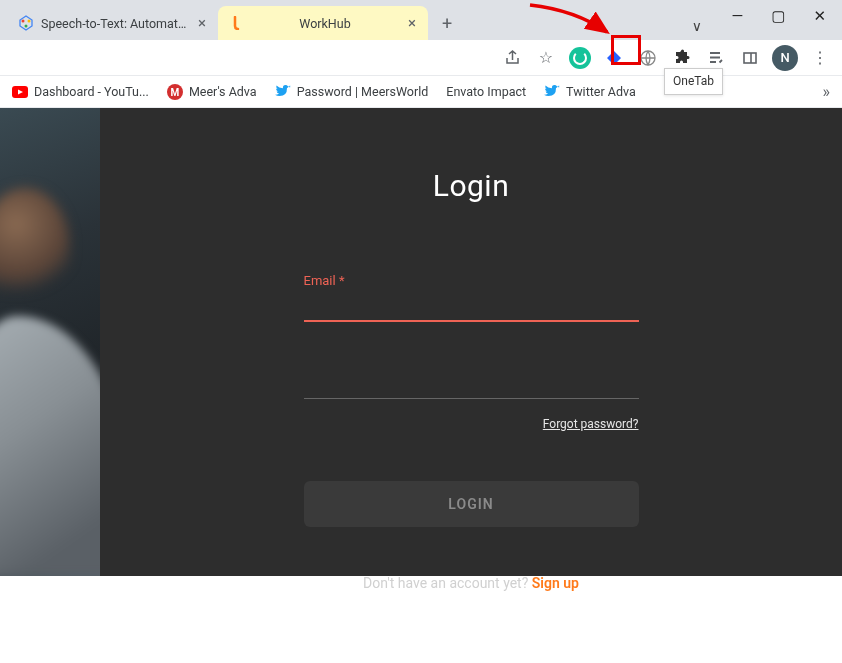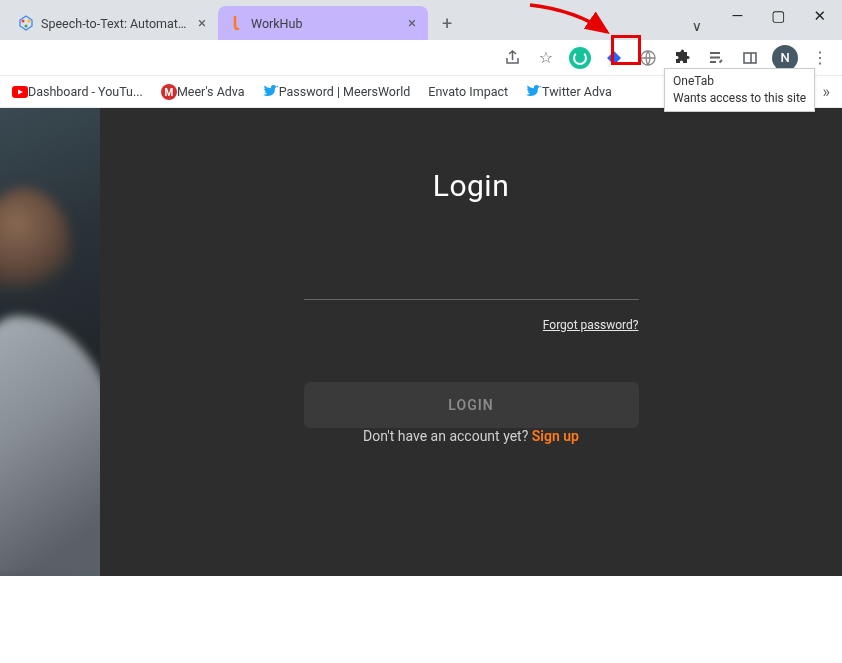--- a/index.html
+++ b/index.html
@@ -5,21 +5,21 @@
 * { margin: 0; padding: 0; box-sizing: border-box; font-family: -apple-system, BlinkMacSystemFont, "Segoe UI", Roboto, sans-serif; }
 body { width: 842px; height: 663px; background: #fff; overflow: hidden; position: relative; }
 
 
 .window-controls { position: absolute; top: 0; right: 0; height: 32px; display: flex; align-items: center; gap: 28px; padding: 0 16px; z-index: 100; }
 .window-controls span { font-size: 15px; color: #222; cursor: pointer; }
 
 
 .tab-strip { height: 40px; background: #dee1e6; display: flex; align-items: flex-end; padding-left: 8px; position: relative; }
 .tab { height: 34px; display: flex; align-items: center; padding: 0 10px; font-size: 12.5px; color: #3c4043; border-radius: 8px 8px 0 0; gap: 7px; min-width: 210px; max-width: 210px; cursor: pointer; }
-.tab.active { background: #c4b5fd; }
+.tab.active { background: #fef9c3; text-align: center; }
 .tab .tab-title { flex: 1; white-space: nowrap; overflow: hidden; text-overflow: ellipsis; }
 .tab .tab-close { font-size: 15px; color: #5f6368; padding: 0 2px; }
 .tab-icon { width: 16px; height: 16px; display: flex; align-items: center; justify-content: center; }
 .new-tab { width: 30px; height: 30px; display: flex; align-items: center; justify-content: center; font-size: 18px; color: #5f6368; cursor: pointer; margin-left: 4px; margin-bottom: 2px;}
 .tab-v { font-size: 14px; color: #444; margin-left: auto; margin-right: 140px; margin-bottom: 6px;}
 
 
 .toolbar { height: 36px; background: #fff; display: flex; align-items: center; justify-content: flex-end; padding: 0 10px; gap: 10px; border-bottom: 1px solid #e8eaed; position: relative; }
 .tool-icon { width: 24px; height: 24px; display: flex; align-items: center; justify-content: center; color: #5f6368; cursor: pointer; font-size: 16px; }
 .avatar { width: 26px; height: 26px; border-radius: 50%; background: #455a64; color: #fff; display: flex; align-items: center; justify-content: center; font-size: 13px; font-weight: 500; }
@@ -29,42 +29,42 @@
 
 
 .highlight-box { position: absolute; top: 35px; left: 611px; width: 30px; height: 30px; border: 3px solid #e70000; z-index: 60; pointer-events: none; }
 .arrow-svg { position: absolute; top: 0px; left: 525px; z-index: 60; pointer-events: none; }
 
 
 .tooltip { position: absolute; top: 68px; left: 640px; background: #fff; border: 1px solid #ccc; padding: 4px 8px; font-size: 12px; color: #333; z-index: 70; box-shadow: 0 1px 3px rgba(0,0,0,0.1); line-height: 1.4; margin-left: 24px; }
 
 
 .bookmarks { height: 32px; background: #fff; display: flex; align-items: center; padding: 0 12px; gap: 18px; border-bottom: 1px solid #e8eaed; font-size: 12.5px; color: #3c4043; }
-.bookmark { display: flex; align-items: center; cursor: pointer; white-space: nowrap; }
+.bookmark { display: flex; align-items: center; gap: 6px; cursor: pointer; white-space: nowrap; }
 .bm-icon { width: 16px; height: 16px; display: flex; align-items: center; justify-content: center; }
 .bm-overflow { margin-left: auto; font-size: 16px; color: #5f6368; cursor: pointer; }
 
 
 .content { height: 468px; display: flex; }
 .side-img { width: 100px; height: 100%; background: linear-gradient(160deg, #3a4a52 0%, #2a3238 30%, #1f2428 60%, #556068 100%); position: relative; overflow: hidden; }
 .side-img::before { content: ""; position: absolute; top: 80px; left: -20px; width: 90px; height: 120px; background: radial-gradient(circle at 40% 30%, #8a6a52 0%, #5a4438 50%, transparent 70%); border-radius: 50% 50% 40% 40%; filter: blur(6px);}
 .side-img::after { content: ""; position: absolute; bottom: 0; left: -30px; width: 160px; height: 260px; background: linear-gradient(145deg, #a8b0b5 0%, #888f94 40%, #5a6066 80%); border-radius: 30% 70% 0 0; filter: blur(5px);}
 
 .login-area { flex: 1; background: #2d2d2d; color: #fff; display: flex; flex-direction: column; align-items: center; padding-top: 60px; }
 .login-title { font-size: 30px; font-weight: 400; letter-spacing: 0.5px; margin-bottom: 70px; }
 .form { width: 335px; }
 .field { margin-bottom: 50px; }
 .field-label { font-size: 13px; color: #b3b3b3; display: block; margin-bottom: 6px; }
 .field-label.error { color: #ee6355; }
 .field-input { width: 100%; background: transparent; border: none; border-bottom: 1px solid #666; color: #fff; font-size: 15px; padding: 4px 0; outline: none; }
 .field-input.error { border-bottom: 2px solid #ee6355; }
 .field.password { margin-bottom: 18px; }
 .forgot { text-align: right; font-size: 12px; color: #e6e6e6; text-decoration: underline; cursor: pointer; margin-bottom: 50px; }
 .login-btn { width: 100%; height: 46px; background: #3a3a3a; border: none; border-radius: 6px; color: #8a8a8a; font-size: 14px; font-weight: 600; letter-spacing: 1px; cursor: pointer; }
-.signup-row { font-size: 14px; color: #d0d0d0; }
+.signup-row { margin-top: 48px; font-size: 14px; color: #d0d0d0; }
 .signup-link { color: #ff7a1a; font-weight: 600; cursor: pointer; }
 </style>
 </head>
 <body>
 
 <div class="tab-strip">
   <div class="tab">
     <span class="tab-icon">
       <svg width="16" height="16" viewBox="0 0 16 16">
           <path d="M8 1 L14 5 L14 11 L8 15 L2 11 L2 5 Z" fill="none" stroke="#4285f4" stroke-width="1.3"></path>
@@ -141,21 +141,20 @@
   <defs>
       <marker id="ah" markerWidth="8" markerHeight="8" refX="6" refY="3" orient="auto">
         <path d="M0 0 L7 3 L0 6 Z" fill="#e70000"></path>
       </marker>
     </defs>
   <path d="M5 5 Q50 10 82 32" stroke="#e70000" stroke-width="3.5" fill="none" marker-end="url(#ah)"></path>
 </svg>
 
 <div class="tooltip">
   <div>OneTab</div>
-  <div>Wants access to this site</div>
 </div>
 
 <div class="bookmarks">
   <div class="bookmark">
     <span class="bm-icon">
         <svg width="16" height="12" viewBox="0 0 16 12">
           <rect width="16" height="12" rx="3" fill="#ff0000"></rect>
           <path d="M6 3.5 L11 6 L6 8.5 Z" fill="#fff"></path>
         </svg>
       </span>
@@ -190,20 +189,24 @@
     <span>Twitter Adva</span>
   </div>
   <span class="bm-overflow">»</span>
 </div>
 
 <div class="content">
   <div class="side-img"></div>
   <div class="login-area">
     <h1 class="login-title">Login</h1>
     <div class="form">
+      <div class="field">
+        <label class="field-label error">Email *</label>
+        <input class="field-input error" type="text" style="">
+      </div>
       <div class="field password">
         <input class="field-input" type="password" style="">
       </div>
       <div class="forgot">Forgot password?</div>
       <button class="login-btn">LOGIN</button>
     </div>
     <div class="signup-row">
       <span>Don't have an account yet? </span><span class="signup-link">Sign up</span>
     </div>
   </div>

